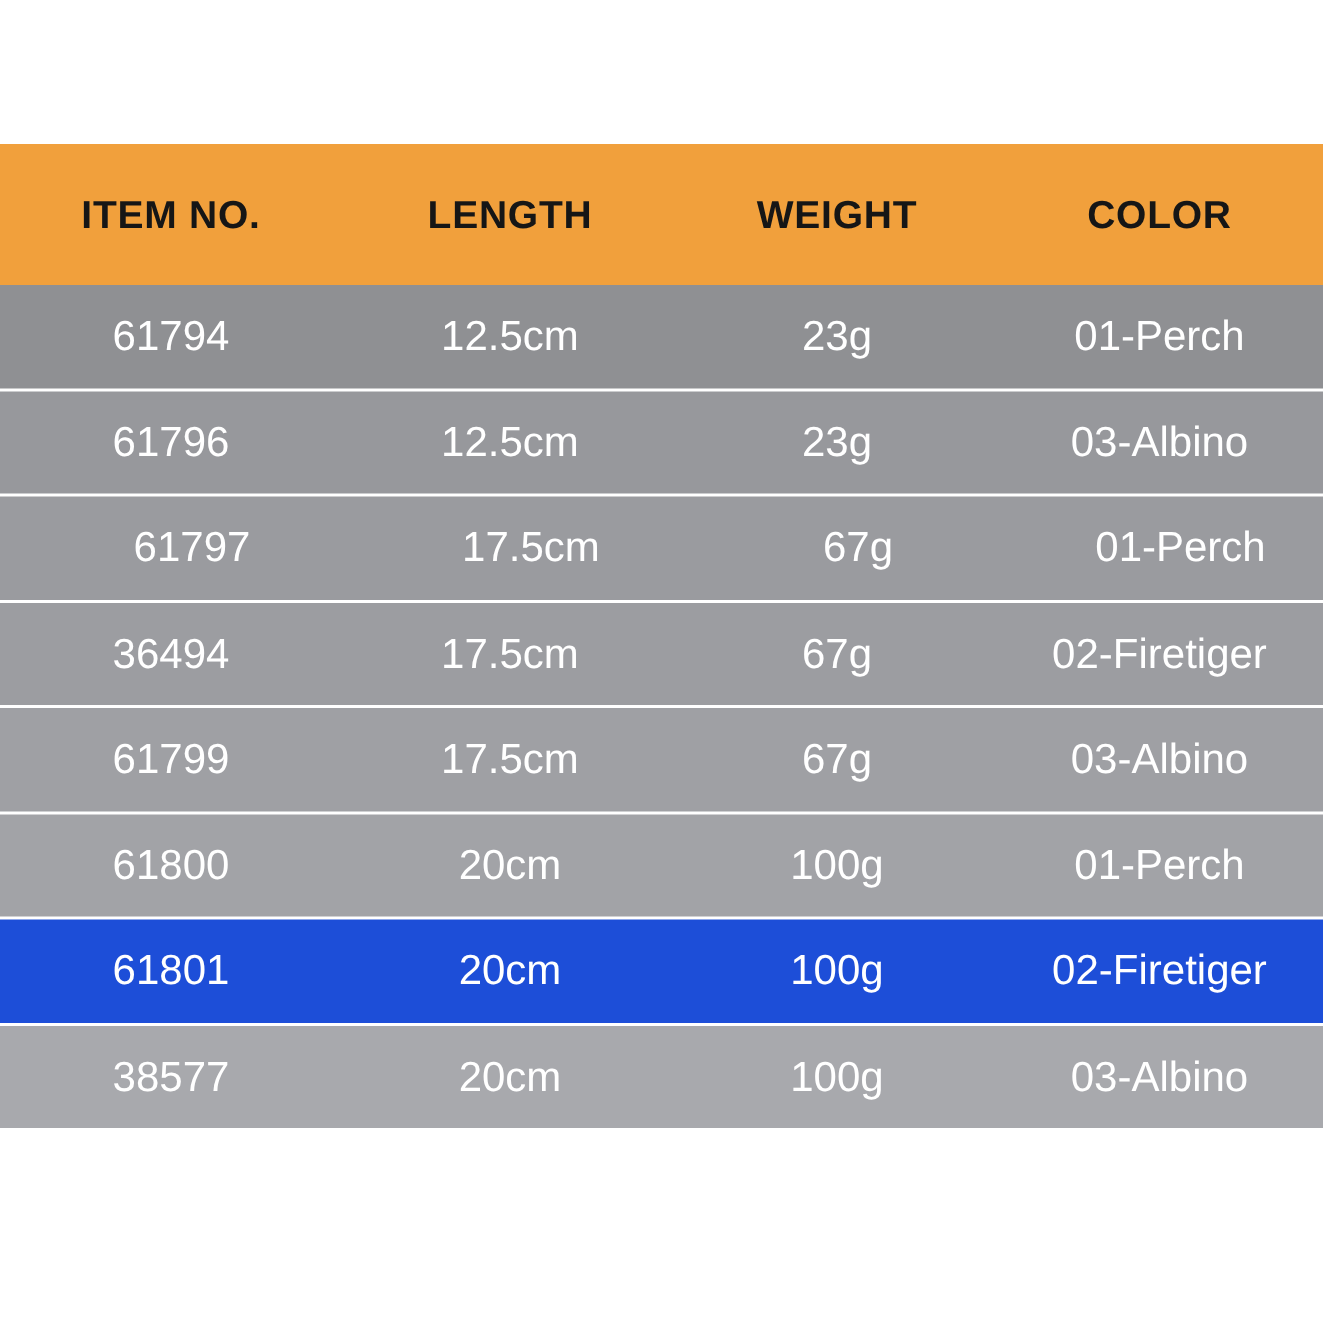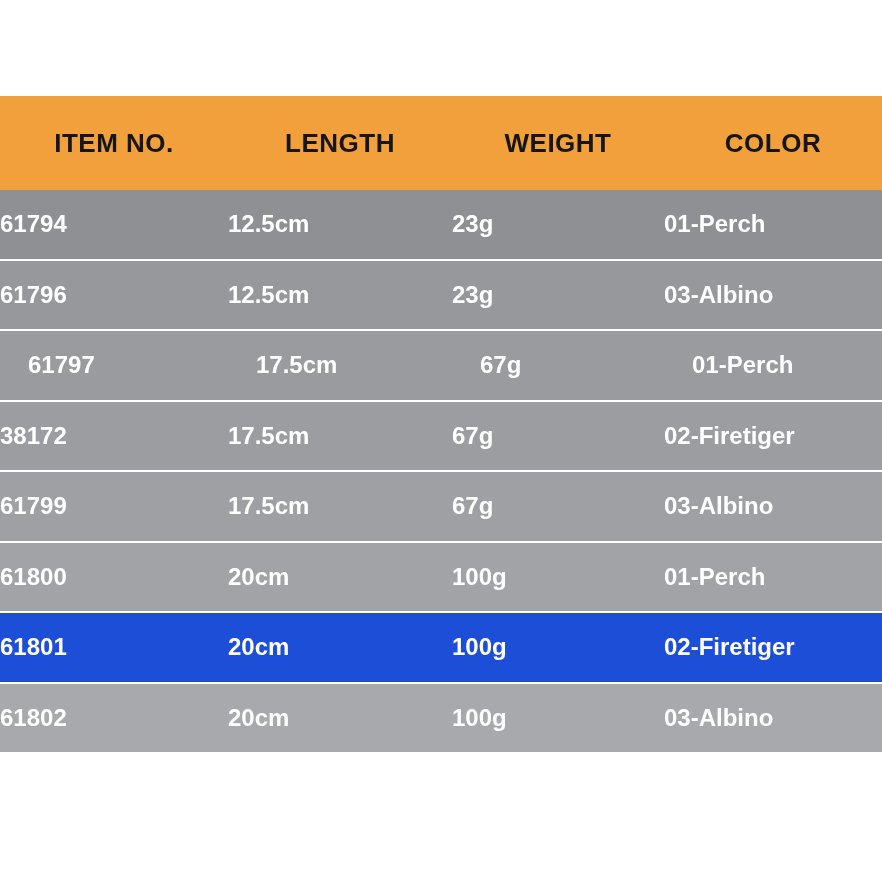--- a/index.html
+++ b/index.html
@@ -38,25 +38,26 @@
     color: #161616;
     font-size: 26px;
     font-weight: bold;
     letter-spacing: 0.5px;
     text-align: center;
     padding: 12px;
     border: 0;
   }
   .spec-table tbody td {
     height: 68.5px;
+    text-align: center;
     padding: 0;
     border: 0;
     color: #ffffff;
-    font-size: 24px;
-    font-weight: bold;
+    font-size: 28px;
+    font-weight: normal;
     vertical-align: middle;
   }
   
   tr.r0 td { background: #8f9093; }
   tr.r1 td { background: #95969a; }
   tr.r2 td { background: #97989c; }
   tr.r3 td { background: #9a9b9f; padding-left: 28px; }
   tr.r4 td { background: #9c9da1; }
   tr.r5 td { background: #9fa0a4; margin-top: 24px; }
   tr.r6 td { background: #a2a3a7; }
@@ -102,21 +103,21 @@
         <td>23g</td>
         <td>03-Albino</td>
       </tr>
       <tr class="r3">
         <td>61797</td>
         <td>17.5cm</td>
         <td>67g</td>
         <td>01-Perch</td>
       </tr>
       <tr class="r4">
-        <td>38172</td>
+        <td>36494</td>
         <td>17.5cm</td>
         <td>67g</td>
         <td>02-Firetiger</td>
       </tr>
       <tr class="r5">
         <td>61799</td>
         <td>17.5cm</td>
         <td>67g</td>
         <td>03-Albino</td>
       </tr>
@@ -126,21 +127,21 @@
         <td>100g</td>
         <td>01-Perch</td>
       </tr>
       <tr class="r7">
         <td>61801</td>
         <td>20cm</td>
         <td>100g</td>
         <td>02-Firetiger</td>
       </tr>
       <tr class="r8">
-        <td>61802</td>
+        <td>38577</td>
         <td>20cm</td>
         <td>100g</td>
         <td>03-Albino</td>
       </tr>
     </tbody>
   </table>
 
 </div>
 
 </body></html>

